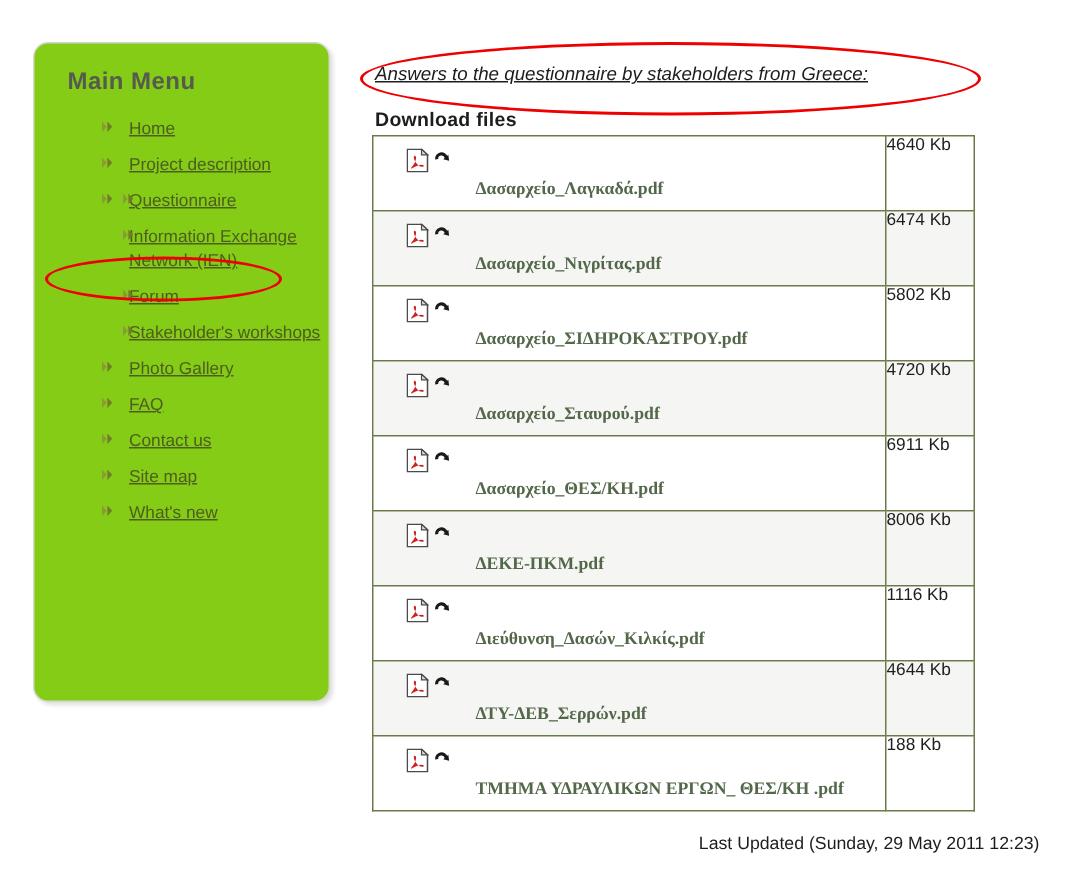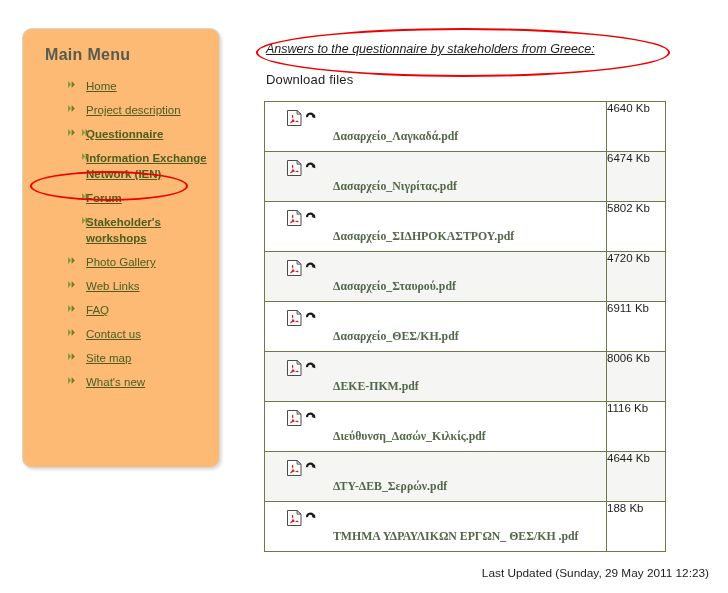--- a/index.html
+++ b/index.html
@@ -15,21 +15,21 @@
     overflow: hidden;
   }
 
   
   #sidebar-module {
     position: absolute;
     left: 22px;
     top: 28px;
     width: 198px;
     height: 440px;
-    background: #fdba74;
+    background: #84cc16;
     border: 1px solid #d3d8ca;
     border-radius: 10px;
     box-shadow: 2px 2px 3px rgba(0,0,0,0.13);
     box-sizing: border-box;
   }
   #sidebar-title {
     font-size: 16px;
     font-weight: bold;
     color: #565b4f;
     padding: 17px 0 0 22px;
@@ -41,21 +41,20 @@
     padding: 14px 0 0 0;
   }
   .menu-item {
     position: relative;
     padding: 0 0 0 44px;
     margin-bottom: 8px;
     line-height: 14px;
     margin-left: 19px;
   }
   .menu-item.sub {
-    font-weight: bold;
   }
   .menu-bullet {
     position: absolute;
     left: 26px;
     top: 2px;
     width: 9px;
     height: 9px;
     line-height: 9px;
     font-size: 11px;
     color: #8b9a36;
@@ -83,21 +82,21 @@
     height: 26px;
     border: 2.6px solid #ee0000;
     border-radius: 50%;
     pointer-events: none;
     z-index: 5;
   }
 
   
   #content {
     position: absolute;
-    left: 264px;
+    left: 248px;
     top: 30px;
     width: 445px;
   }
   #page-title-wrap {
     position: relative;
     height: 42px;
   }
   #page-title {
     position: absolute;
     left: 2px;
@@ -114,23 +113,23 @@
     left: -8px;
     top: -2px;
     width: 410px;
     height: 45px;
     border: 2.6px solid #ee0000;
     border-radius: 50%;
     pointer-events: none;
   }
   #download-heading {
     font-size: 13px;
-    font-weight: normal;
+    font-weight: bold;
     color: #1d1d1d;
-    margin: 0 0 14px 2px;
+    margin: 0 0 3px 2px;
     letter-spacing: 0.2px;
   }
 
   
   #files-table {
     border-collapse: collapse;
     width: 401px;
     table-layout: fixed;
     border: 1px solid #6b7a4a;
   }
@@ -237,26 +236,20 @@
           <svg width="9" height="9" viewBox="0 0 9 9">
             <path d="M0 1 L3.2 4.5 L0 8 Z" fill="#8c9b36"></path>
             <path d="M3.6 1 L6.8 4.5 L3.6 8 Z" fill="#6f7d26"></path>
           </svg>
         </span><span class="menu-link">Photo Gallery</span></li>
       <li class="menu-item"><span class="menu-bullet">
           <svg width="9" height="9" viewBox="0 0 9 9">
             <path d="M0 1 L3.2 4.5 L0 8 Z" fill="#8c9b36"></path>
             <path d="M3.6 1 L6.8 4.5 L3.6 8 Z" fill="#6f7d26"></path>
           </svg>
-        </span><span class="menu-link">Web Links</span></li>
-      <li class="menu-item"><span class="menu-bullet">
-          <svg width="9" height="9" viewBox="0 0 9 9">
-            <path d="M0 1 L3.2 4.5 L0 8 Z" fill="#8c9b36"></path>
-            <path d="M3.6 1 L6.8 4.5 L3.6 8 Z" fill="#6f7d26"></path>
-          </svg>
         </span><span class="menu-link">FAQ</span></li>
       <li class="menu-item"><span class="menu-bullet">
           <svg width="9" height="9" viewBox="0 0 9 9">
             <path d="M0 1 L3.2 4.5 L0 8 Z" fill="#8c9b36"></path>
             <path d="M3.6 1 L6.8 4.5 L3.6 8 Z" fill="#6f7d26"></path>
           </svg>
         </span><span class="menu-link">Contact us</span></li>
       <li class="menu-item"><span class="menu-bullet">
           <svg width="9" height="9" viewBox="0 0 9 9">
             <path d="M0 1 L3.2 4.5 L0 8 Z" fill="#8c9b36"></path>

